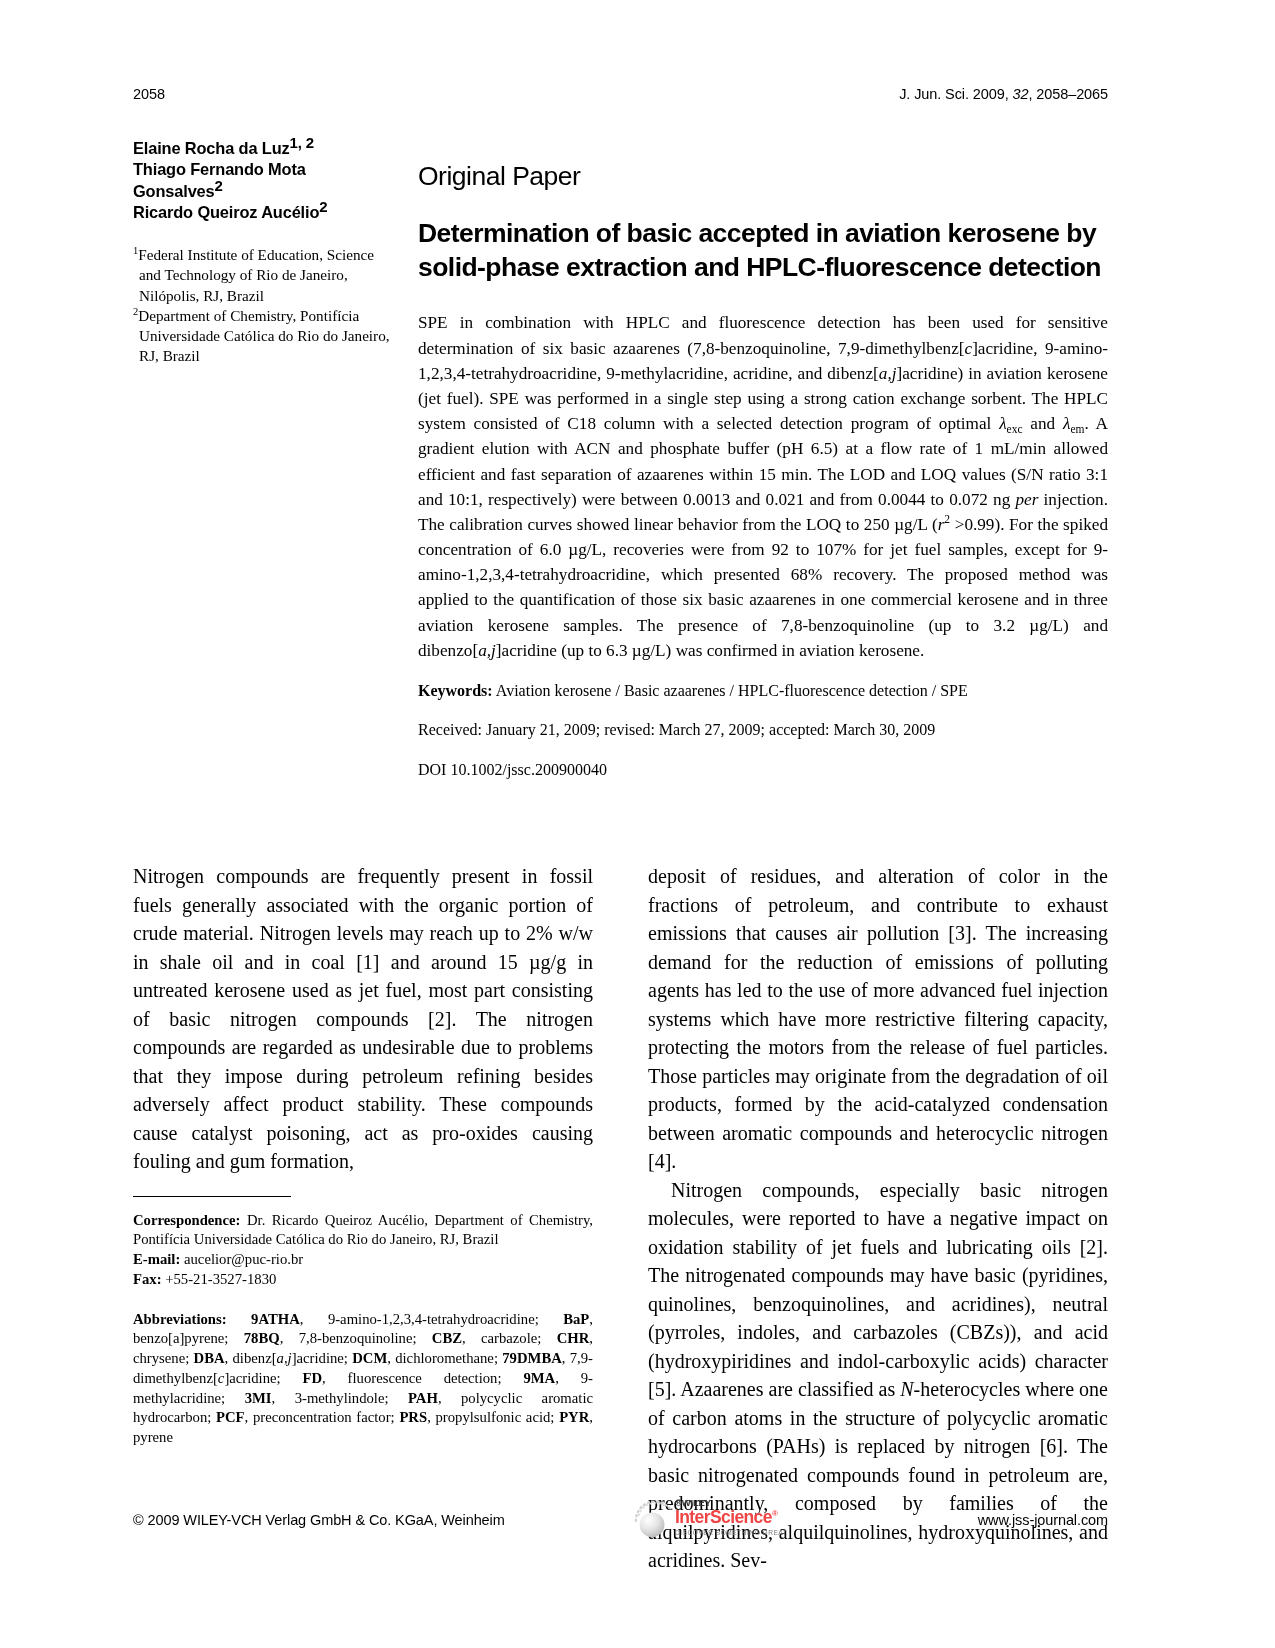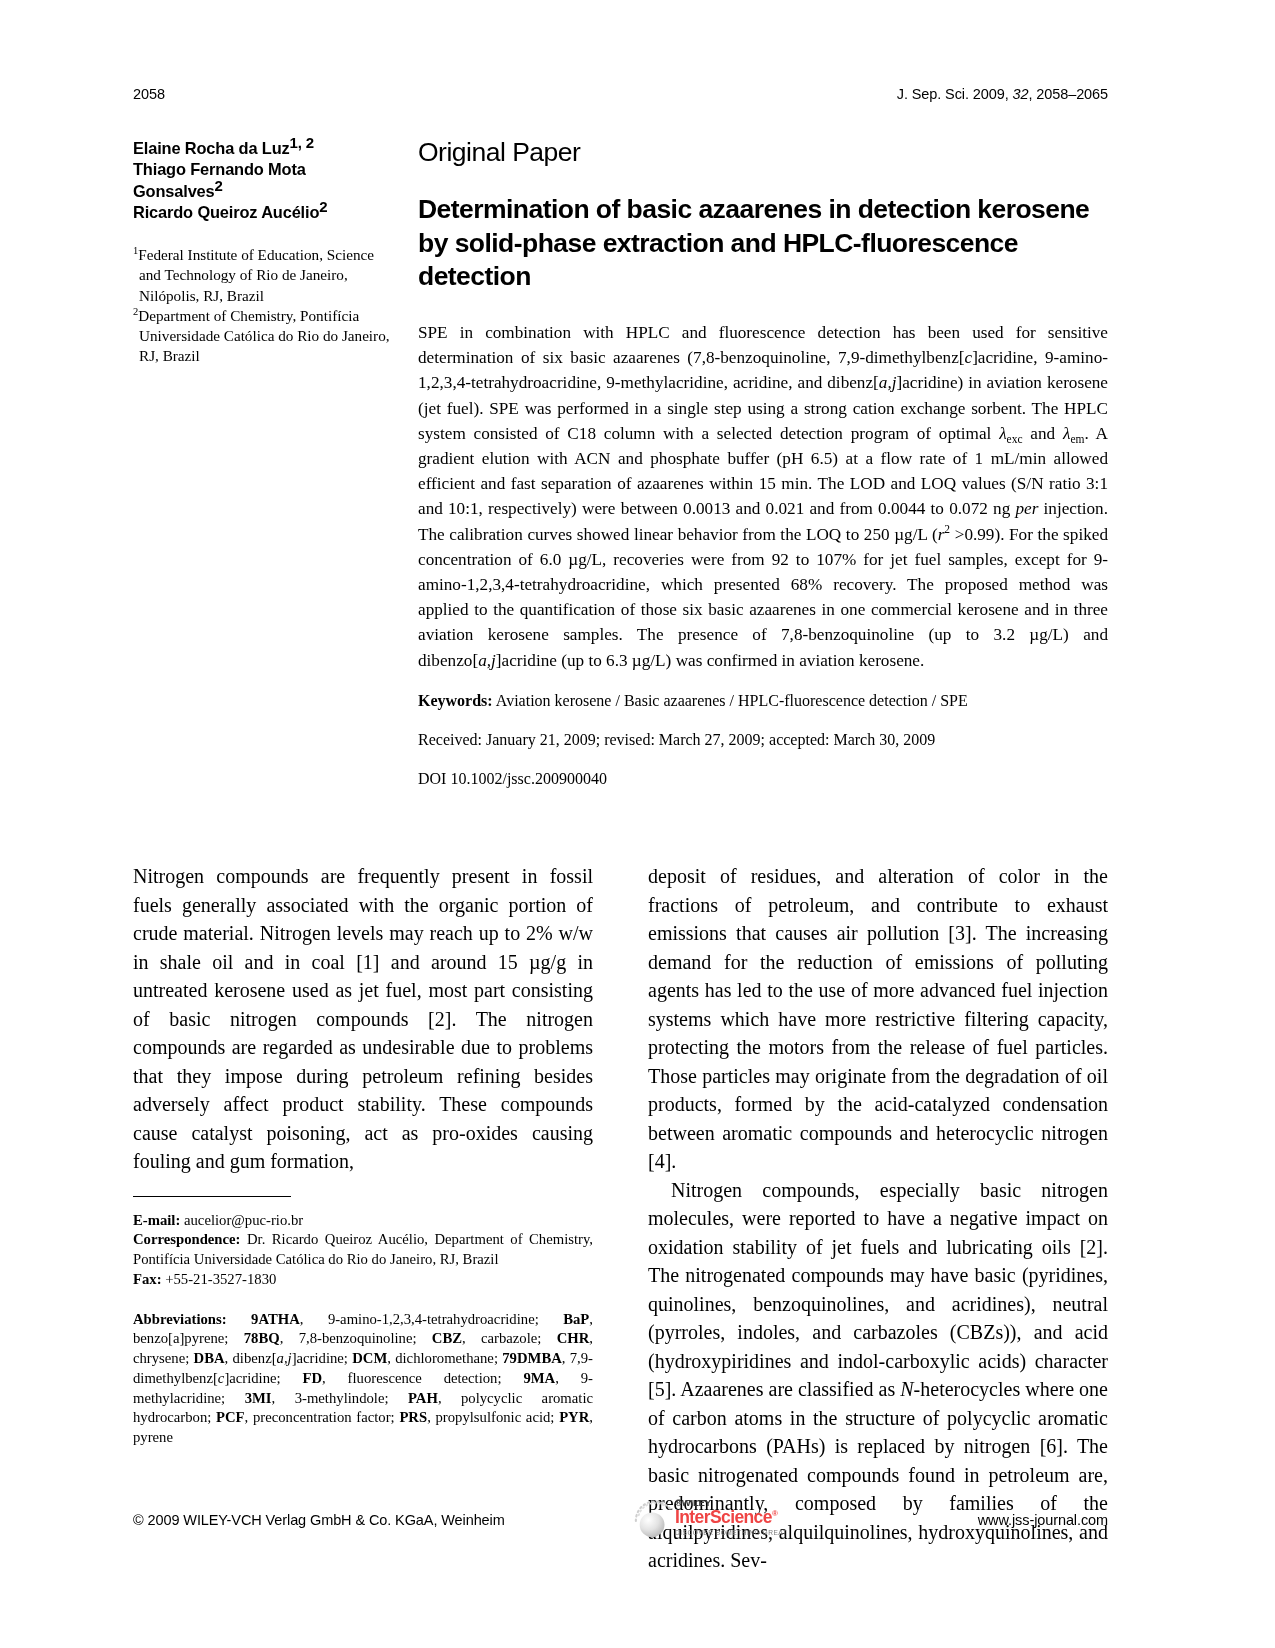--- a/index.html
+++ b/index.html
@@ -87,20 +87,21 @@
     top: 0;
     width: 690px;
   }
   .kicker {
     font-family: "Liberation Sans", "DejaVu Sans", sans-serif;
     font-size: 26.5px;
     font-weight: 400;
     letter-spacing: -0.5px;
     line-height: 1.1;
     margin-bottom: 26px;
+    margin-top: 24px;
   }
   .article-title {
     font-family: "Liberation Sans", "DejaVu Sans", sans-serif;
     font-size: 26.5px;
     font-weight: bold;
     line-height: 1.27;
     letter-spacing: -0.55px;
     margin: 0 0 26px 0;
   }
   .abstract {
@@ -251,62 +252,62 @@
     margin-top: 2px;
   }
 </style>
 </head>
 <body>
 
 <div class="page">
 
   <div class="runhead">
     <span class="folio">2058</span>
-    <span class="cite"><span>J. Sep. Sci. 2009, </span><i>32</i><span>, 2058–2065</span></span>
+    <span class="cite"><span>J. Jun. Sci. 2009, </span><i>32</i><span>, 2058–2065</span></span>
   </div>
 
   <div class="topblock">
 
     <div class="authors-col">
       <div class="author-names">
         <div><span>Elaine Rocha da Luz</span><sup>1, 2</sup></div>
         <div><span>Thiago Fernando Mota</span><sup></sup></div>
         <div><span>Gonsalves</span><sup>2</sup></div>
         <div><span>Ricardo Queiroz Aucélio</span><sup>2</sup></div>
       </div>
 
       <div class="affil">
         <div class="aff"><sup>1</sup><span>Federal Institute of Education, Science and Technology of Rio de Janeiro, Nilópolis, RJ, Brazil</span></div>
         <div class="aff"><sup>2</sup><span>Department of Chemistry, Pontifícia Universidade Católica do Rio do Janeiro, RJ, Brazil</span></div>
       </div>
     </div>
 
     <div class="main-col">
       <div class="kicker">Original Paper</div>
-      <h1 class="article-title">Determination of basic azaarenes in detection kerosene by solid-phase extraction and HPLC-fluorescence detection</h1>
+      <h1 class="article-title">Determination of basic accepted in aviation kerosene by solid-phase extraction and HPLC-fluorescence detection</h1>
 
       <div class="abstract">
         SPE in combination with HPLC and fluorescence detection has been used for sensitive determination of six basic azaarenes (7,8-benzoquinoline, 7,9-dimethylbenz[<i>c</i>]acridine, 9-amino-1,2,3,4-tetrahydroacridine, 9-methylacridine, acridine, and dibenz[<i>a,j</i>]acridine) in aviation kerosene (jet fuel). SPE was performed in a single step using a strong cation exchange sorbent. The HPLC system consisted of C18 column with a selected detection program of optimal <i>λ</i><sub>exc</sub> and <i>λ</i><sub>em</sub>. A gradient elution with ACN and phosphate buffer (pH 6.5) at a flow rate of 1 mL/min allowed efficient and fast separation of azaarenes within 15 min. The LOD and LOQ values (S/N ratio 3:1 and 10:1, respectively) were between 0.0013 and 0.021 and from 0.0044 to 0.072 ng <i>per</i> injection. The calibration curves showed linear behavior from the LOQ to 250 µg/L (<i>r</i><sup>2</sup> &gt;0.99). For the spiked concentration of 6.0 µg/L, recoveries were from 92 to 107% for jet fuel samples, except for 9-amino-1,2,3,4-tetrahydroacridine, which presented 68% recovery. The proposed method was applied to the quantification of those six basic azaarenes in one commercial kerosene and in three aviation kerosene samples. The presence of 7,8-benzoquinoline (up to 3.2 µg/L) and dibenzo[<i>a,j</i>]acridine (up to 6.3 µg/L) was confirmed in aviation kerosene.
       </div>
 
       <div class="meta-line"><b>Keywords:</b><span> Aviation kerosene / Basic azaarenes / HPLC-fluorescence detection / SPE</span></div>
       <div class="meta-line">Received: January 21, 2009; revised: March 27, 2009; accepted: March 30, 2009</div>
       <div class="meta-line">DOI 10.1002/jssc.200900040</div>
     </div>
   </div>
 
   <div class="bodywrap">
 
     <div class="col col-left">
       <p class="body">Nitrogen compounds are frequently present in fossil fuels generally associated with the organic portion of crude material. Nitrogen levels may reach up to 2% w/w in shale oil and in coal [1] and around 15 µg/g in untreated kerosene used as jet fuel, most part consisting of basic nitrogen compounds [2]. The nitrogen compounds are regarded as undesirable due to problems that they impose during petroleum refining besides adversely affect product stability. These compounds cause catalyst poisoning, act as pro-oxides causing fouling and gum formation,</p>
 
       <div class="fn-rule"></div>
 
+      <p class="footnote"><b>Correspondence:</b><span> Dr. Ricardo Queiroz Aucélio, Department of Chemistry, Pontifícia Universidade Católica do Rio do Janeiro, RJ, Brazil</span></p>
       <p class="footnote tight"><b>E-mail:</b><span> aucelior@puc-rio.br</span></p>
-      <p class="footnote"><b>Correspondence:</b><span> Dr. Ricardo Queiroz Aucélio, Department of Chemistry, Pontifícia Universidade Católica do Rio do Janeiro, RJ, Brazil</span></p>
       <p class="footnote tight"><b>Fax:</b><span> +55-21-3527-1830</span></p>
 
       <p class="footnote gap"><b>Abbreviations:</b>
         <span> <b>9ATHA</b>, 9-amino-1,2,3,4-tetrahydroacridine; <b>BaP</b>, benzo[a]pyrene; <b>78BQ</b>, 7,8-benzoquinoline; <b>CBZ</b>, carbazole; <b>CHR</b>, chrysene; <b>DBA</b>, dibenz[<i>a,j</i>]acridine; <b>DCM</b>, dichloromethane; <b>79DMBA</b>, 7,9-dimethylbenz[<i>c</i>]acridine; <b>FD</b>, fluorescence detection; <b>9MA</b>, 9-methylacridine; <b>3MI</b>, 3-methylindole; <b>PAH</b>, polycyclic aromatic hydrocarbon; <b>PCF</b>, preconcentration factor; <b>PRS</b>, propylsulfonic acid; <b>PYR</b>, pyrene</span>
       </p>
     </div>
 
     <div class="col col-right">
       <p class="body">deposit of residues, and alteration of color in the fractions of petroleum, and contribute to exhaust emissions that causes air pollution [3]. The increasing demand for the reduction of emissions of polluting agents has led to the use of more advanced fuel injection systems which have more restrictive filtering capacity, protecting the motors from the release of fuel particles. Those particles may originate from the degradation of oil products, formed by the acid-catalyzed condensation between aromatic compounds and heterocyclic nitrogen [4].</p>
       <p class="body">Nitrogen compounds, especially basic nitrogen molecules, were reported to have a negative impact on oxidation stability of jet fuels and lubricating oils [2]. The nitrogenated compounds may have basic (pyridines, quinolines, benzoquinolines, and acridines), neutral (pyrroles, indoles, and carbazoles (CBZs)), and acid (hydroxypiridines and indol-carboxylic acids) character [5]. Azaarenes are classified as <i>N</i>-heterocycles where one of carbon atoms in the structure of polycyclic aromatic hydrocarbons (PAHs) is replaced by nitrogen [6]. The basic nitrogenated compounds found in petroleum are, predominantly, composed by families of the alquilpyridines, alquilquinolines, hydroxyquinolines, and acridines. Sev-</p>

